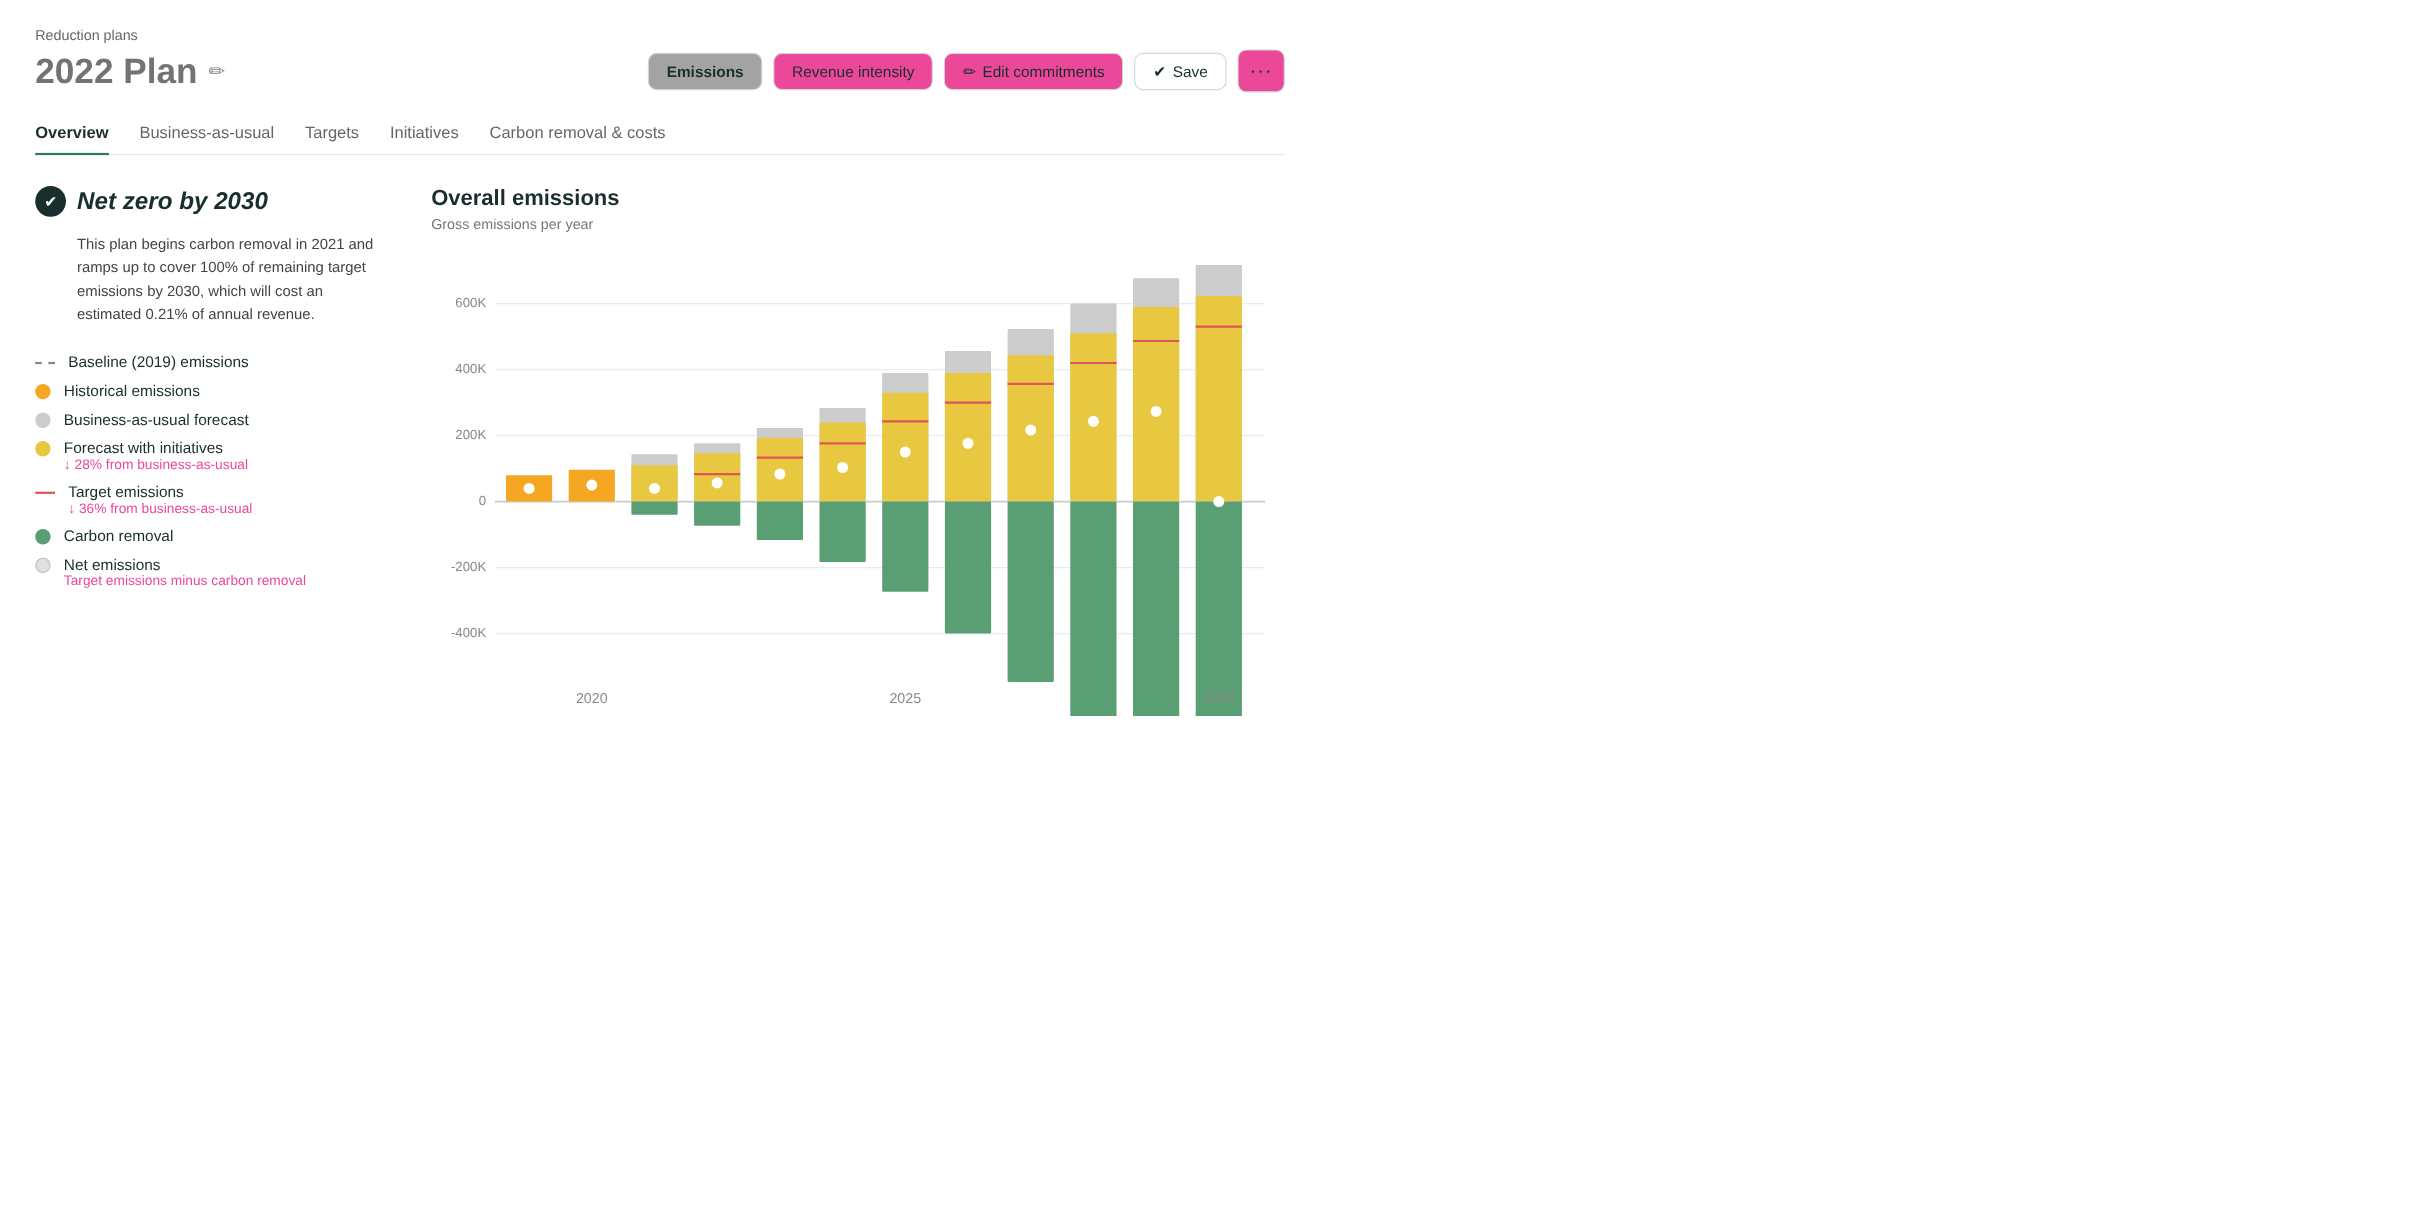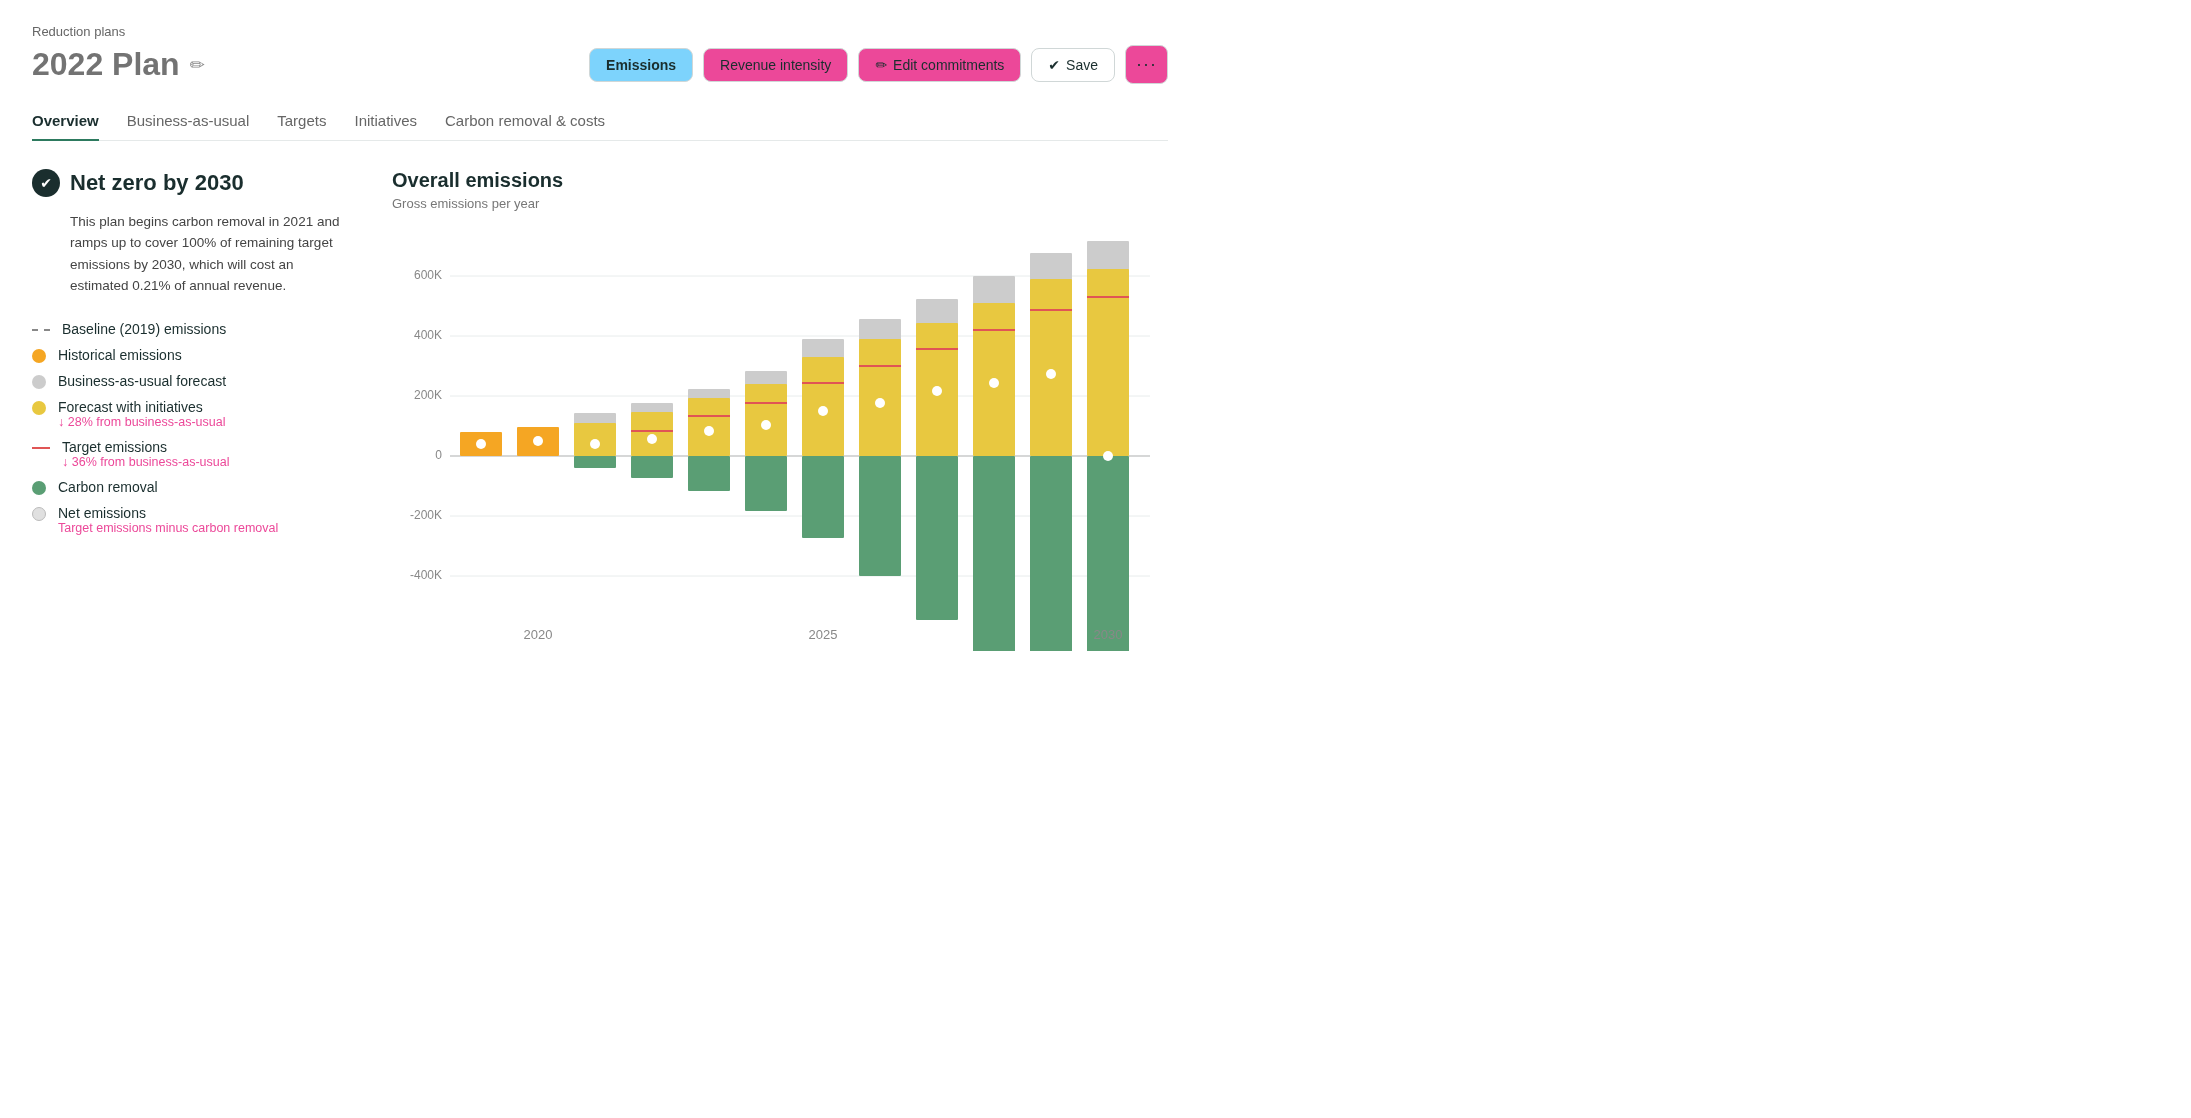--- a/index.html
+++ b/index.html
@@ -51,21 +51,21 @@
       background: #ec4899;
       cursor: pointer;
       font-size: 14px;
       font-weight: 500;
       color: #1a2e2e;
       display: flex;
       align-items: center;
       gap: 6px;
     }
     .btn-active {
-      background: #7dd3fc;
+      background: #a3a3a3;
       border-color: #d0d7d7;
       font-weight: 600;
     }
     .btn-save {
       background: #fff;
       border-color: #d0d7d7;
     }
     .btn-more {
       padding: 8px 10px;
       font-size: 18px;
@@ -113,20 +113,21 @@
       display: flex;
       align-items: center;
       justify-content: center;
       font-size: 14px;
       flex-shrink: 0;
     }
     .net-zero-title {
       font-size: 22px;
       font-weight: 700;
       color: #1a2e2e;
+      font-style: italic;
     }
     .net-zero-desc {
       font-size: 13.5px;
       color: #444;
       line-height: 1.6;
       margin-bottom: 24px;
       padding-left: 38px;
     }
     .legend-list {
       list-style: none;

